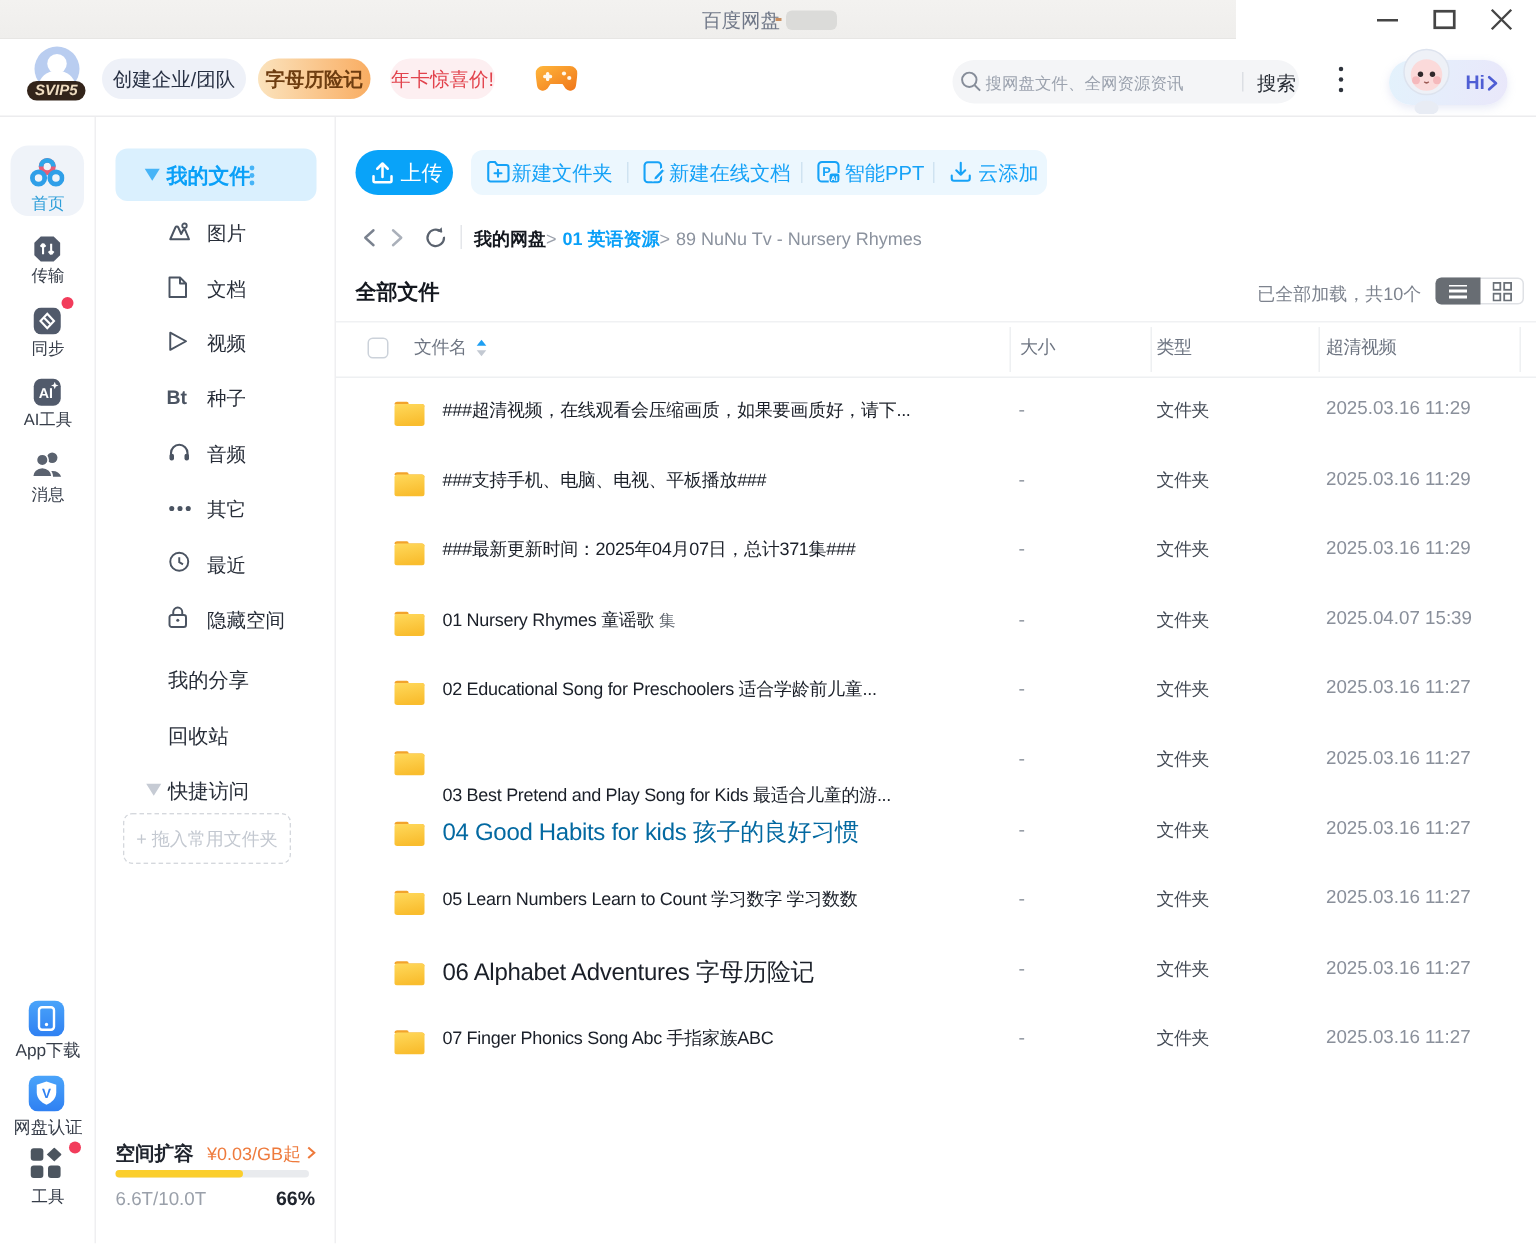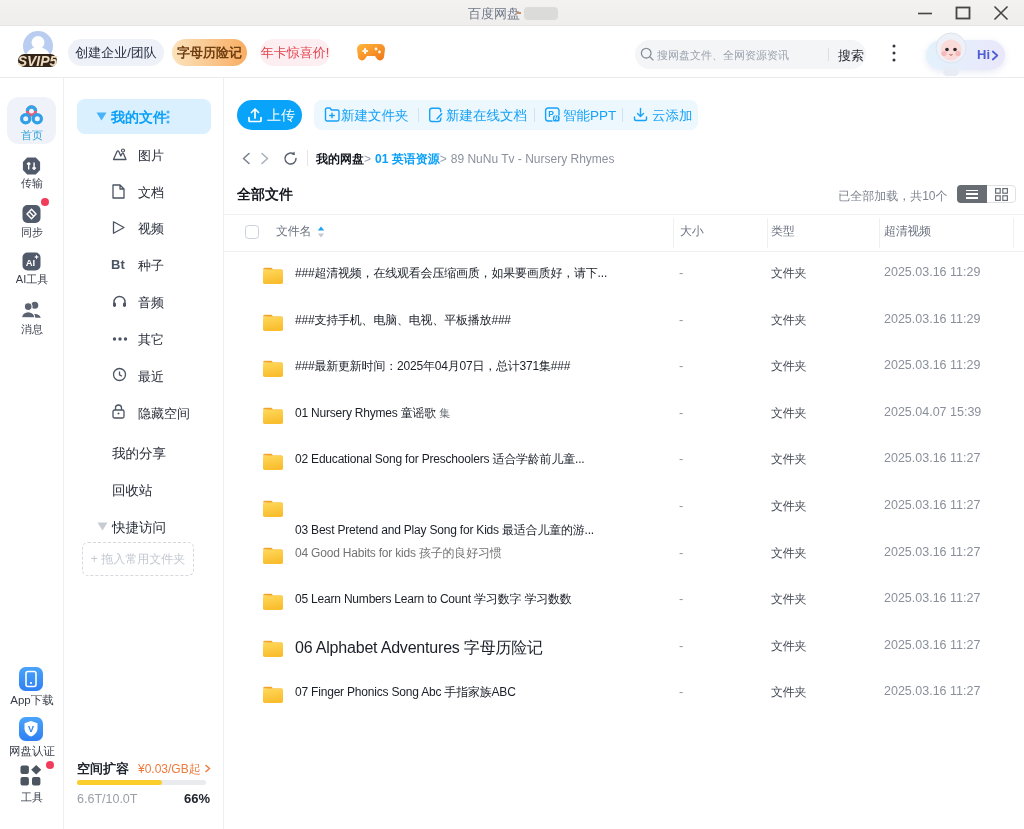--- a/index.html
+++ b/index.html
@@ -1,21 +1,21 @@
 <!DOCTYPE html>
 <html><head>
 <meta charset="utf-8">
 <style>
 * { margin:0; padding:0; box-sizing:border-box; }
 html,body { width:1024px; height:829px; overflow:hidden; }
 body { font-family:"Liberation Sans", sans-serif; position:relative; background:#fff; }
 .abs { position:absolute; }
 
 
-#titlebar { position:absolute; left:0; top:0; width:1024px; height:26px;
+#titlebar { position:absolute; left:0; top:0; width:824px; height:26px;
   background:linear-gradient(#f3f2f0,#efeeec); border-bottom:1px solid #e7e6e4; }
 #titletext { position:absolute; left:468px; top:5px; font-size:13px; color:#707888; }
 #titleblob { position:absolute; left:524px; top:7px; width:34px; height:13px; background:#dbdbd9; border-radius:4px; }
 #titledash { position:absolute; left:517px; top:12px; width:4px; height:2px; background:#c98f62; }
 .winbtn { position:absolute; top:0; width:16px; height:26px; }
 
 
 #header { position:absolute; left:0; top:26px; width:1024px; height:52px; background:#fff; }
 #hdr-border { position:absolute; left:0; top:77px; width:1024px; height:1px; background:#ececee; }
 .pill { position:absolute; top:13px; height:27px; border-radius:14px; font-size:13px;
@@ -51,21 +51,21 @@
 </div>
 
 <div id="header">
 
   <svg class="abs" style="left:20px; top:4px;" width="38" height="38" viewBox="0 0 38 38">
     <circle cx="18" cy="16" r="15" fill="#b9cdf0"></circle>
     <circle cx="18" cy="12.5" r="6.5" fill="#fff"></circle>
     <path d="M6 27 a12 10 0 0 1 24 0 z" fill="#fff"></path>
   </svg>
   <div class="abs" style="left:18px; top:28px; width:39px; height:13px; background:#33241a; border-radius:7px; display:flex; align-items:center; justify-content:center;">
-    <span style="font-size:14px; font-weight:bold; font-style:italic; color:#efdcc0;">SVIP5</span>
+    <span style="font-size:10px; font-weight:bold; font-style:italic; color:#efdcc0;">SVIP5</span>
   </div>
 
   <div class="pill" style="left:68px; width:96px; background:#eef1f8; color:#273043;">创建企业/团队</div>
   <div class="pill" style="left:172px; width:75px; background:linear-gradient(90deg,#fbe3bd,#f9ad62); color:#6e3d10; font-weight:bold;">字母历险记</div>
   <div class="pill" style="left:260px; width:70px; background:#fdeff1; color:#e2434d;">年卡惊喜价!</div>
 
   <svg class="abs" style="left:357px; top:16px;" width="28" height="20" viewBox="0 0 28 20">
     <defs>
         <linearGradient id="gp" x1="0" y1="0" x2="1" y2="1">
       <stop offset="0" stop-color="#ffb73c"></stop>
@@ -419,21 +419,21 @@
     <span class="abs" style="left:71px; letter-spacing:-0.2px; top:444px; font-size:12px; color:#1a1f28;">03 Best Pretend and Play Song for Kids 最适合儿童的游...</span>
     <span class="abs" style="left:455px; top:420.0px; font-size:13px; color:#9298a2;">-</span>
     <span class="abs" style="left:547px; top:420.0px; font-size:12px; letter-spacing:-0.3px; color:#434a55;">文件夹</span>
     <span class="abs" style="left:660px; top:420.0px; font-size:12.5px; color:#8a909b;">2025.03.16 11:27</span>
   </div>
   <div>
     <svg class="abs" style="left:38px; top:466.6px;" width="22" height="19" viewBox="0 0 22 19">
       <path d="M1 4.6 a1.8 1.8 0 0 1 1.8 -1.8 h6.4 a1.2 1.2 0 0 1 1.2 1.2 v0.4 h8.8 a1.8 1.8 0 0 1 1.8 1.8 z" fill="#f2a32c"></path>
       <rect x="1" y="4.4" width="20" height="14.6" rx="1.8" fill="url(#fold)"></rect>
     </svg>
-    <span class="abs" style="left:71px; letter-spacing:-0.2px; top:466.6px; font-size:12px; color:#737373;">04 Good Habits for kids 孩子的良好习惯</span>
+    <span class="abs" style="left:71px; letter-spacing:-0.2px; top:466.6px; font-size:16px; color:#0369a1;">04 Good Habits for kids 孩子的良好习惯</span>
     <span class="abs" style="left:455px; top:466.6px; font-size:13px; color:#9298a2;">-</span>
     <span class="abs" style="left:547px; top:466.6px; font-size:12px; letter-spacing:-0.3px; color:#434a55;">文件夹</span>
     <span class="abs" style="left:660px; top:466.6px; font-size:12.5px; color:#8a909b;">2025.03.16 11:27</span>
   </div>
   <div>
     <svg class="abs" style="left:38px; top:513.2px;" width="22" height="19" viewBox="0 0 22 19">
       <path d="M1 4.6 a1.8 1.8 0 0 1 1.8 -1.8 h6.4 a1.2 1.2 0 0 1 1.2 1.2 v0.4 h8.8 a1.8 1.8 0 0 1 1.8 1.8 z" fill="#f2a32c"></path>
       <rect x="1" y="4.4" width="20" height="14.6" rx="1.8" fill="url(#fold)"></rect>
     </svg>
     <span class="abs" style="left:71px; letter-spacing:-0.2px; top:513.2px; font-size:12px; color:#1a1f28;">05 Learn Numbers Learn to Count 学习数字 学习数数</span>

